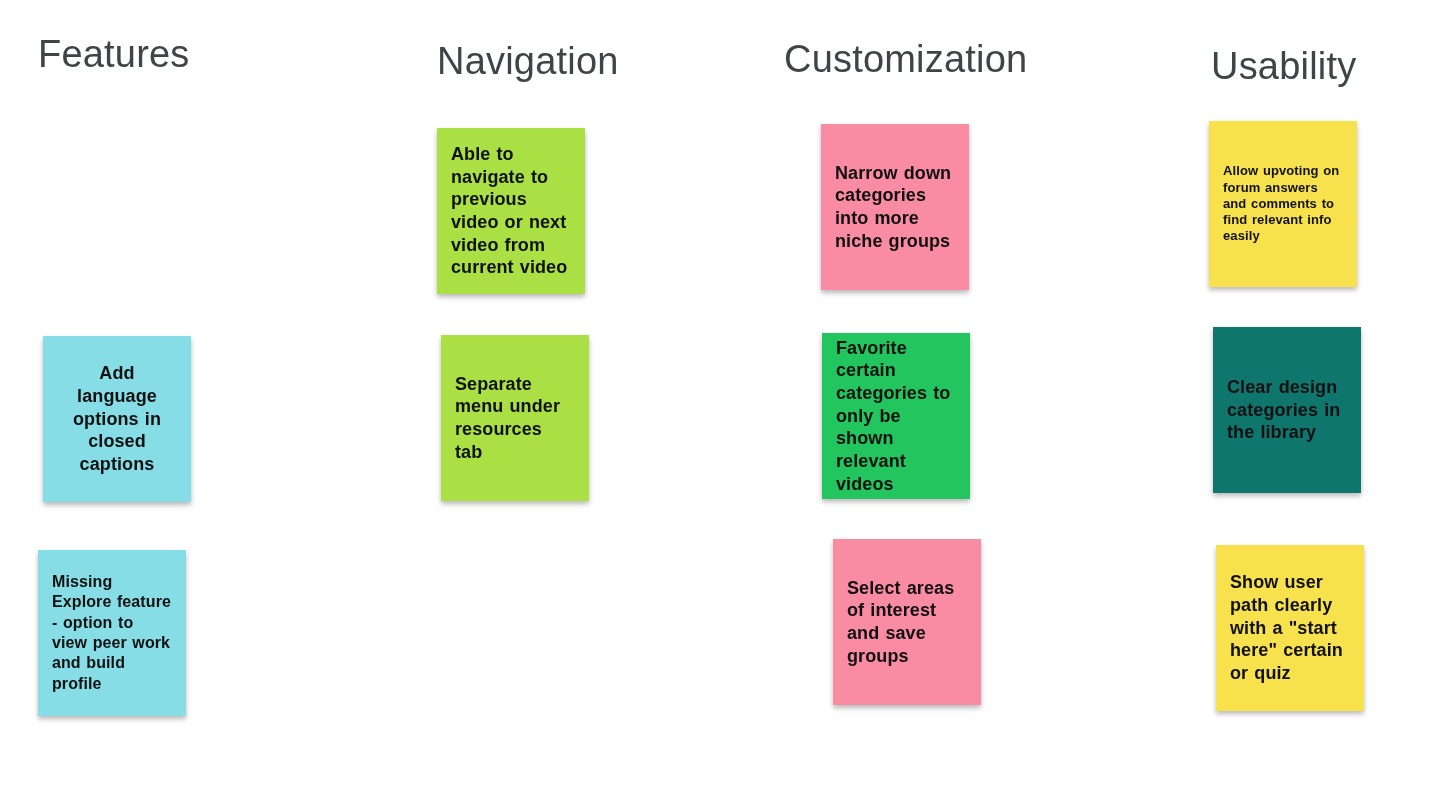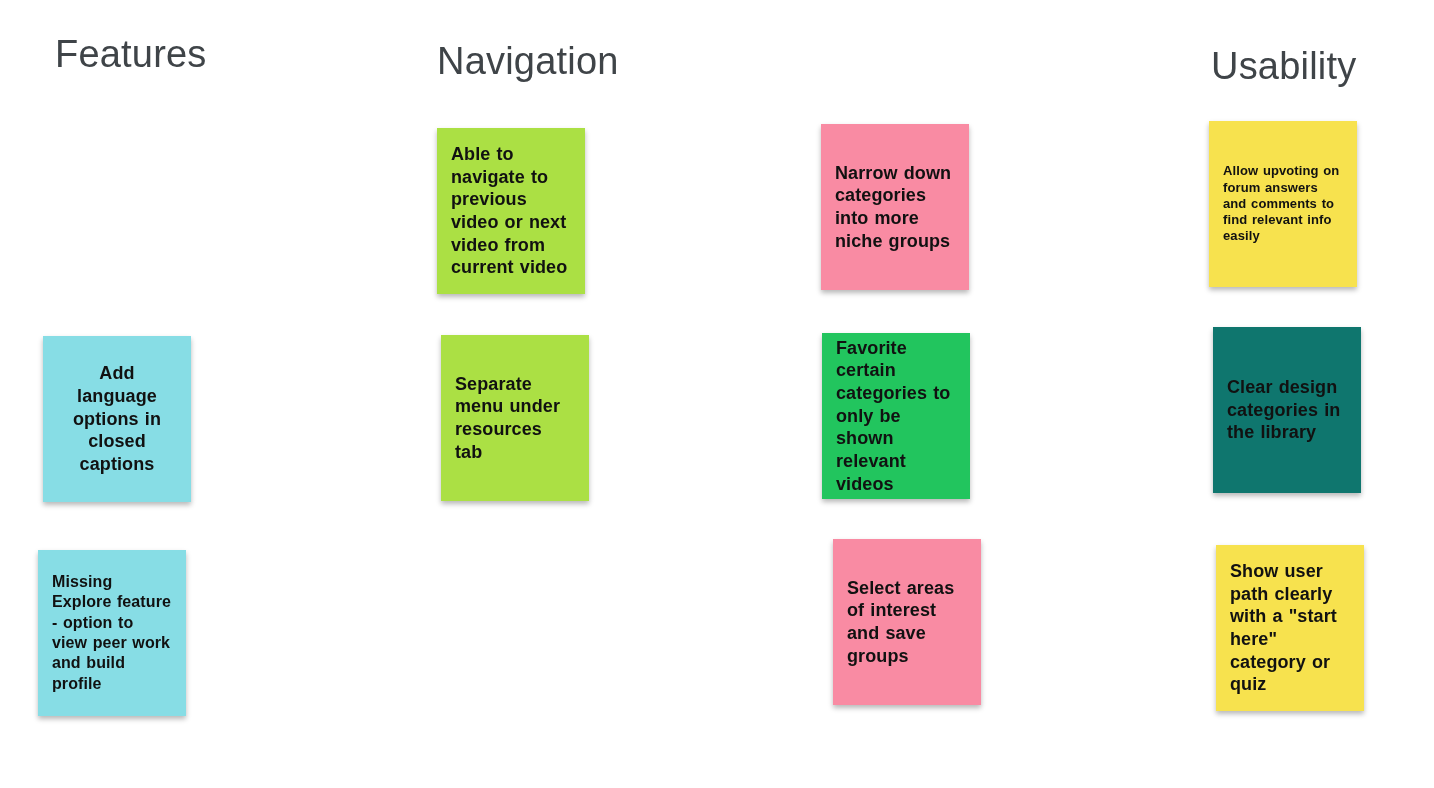--- a/index.html
+++ b/index.html
@@ -44,22 +44,23 @@
     word-spacing: 1px;
   }
   .note.text-sm .note-text { font-size: 13px; line-height: 1.25; }
   .note.text-md .note-text { font-size: 16px; line-height: 1.27; }
 </style>
 </head>
 <body>
 
 <div class="canvas">
 
-  <h2 class="col-header" style="left:55px; top:34px;">Features</h2>
+  <h2 class="col-header" style="left:38px; top:34px;">Features</h2>
   <h2 class="col-header" style="left:437px; top:41px;">Navigation</h2>
+  <h2 class="col-header" style="left:784px; top:39px;">Customization</h2>
   <h2 class="col-header" style="left:1211px; top:46px;">Usability</h2>
 
   <div class="note" style="left: 43px; top: 336px; background-color: rgb(135, 221, 229); text-align: center;">
     <div class="note-text">Add language options in closed captions</div>
   </div>
   <div class="note text-md" style="left: 38px; top: 550px; background-color: rgb(135, 221, 229);">
     <div class="note-text">Missing Explore feature - option to view peer work and build profile</div>
   </div>
 
   <div class="note" style="left: 437px; top: 128px; background-color: rgb(171, 224, 68);">
@@ -79,16 +80,16 @@
     <div class="note-text">Select areas of interest and save groups</div>
   </div>
 
   <div class="note text-sm" style="left: 1209px; top: 121px; background-color: rgb(247, 226, 78);">
     <div class="note-text">Allow upvoting on forum answers and comments to find relevant info easily</div>
   </div>
   <div class="note" style="left: 1213px; top: 327px; background-color: #0f766e;">
     <div class="note-text">Clear design categories in the library</div>
   </div>
   <div class="note" style="left: 1216px; top: 545px; background-color: rgb(247, 226, 78);">
-    <div class="note-text">Show user path clearly with a "start here" category or quiz</div>
+    <div class="note-text">Show user path clearly with a "start here" certain or quiz</div>
   </div>
 
 </div>
 
 </body></html>

